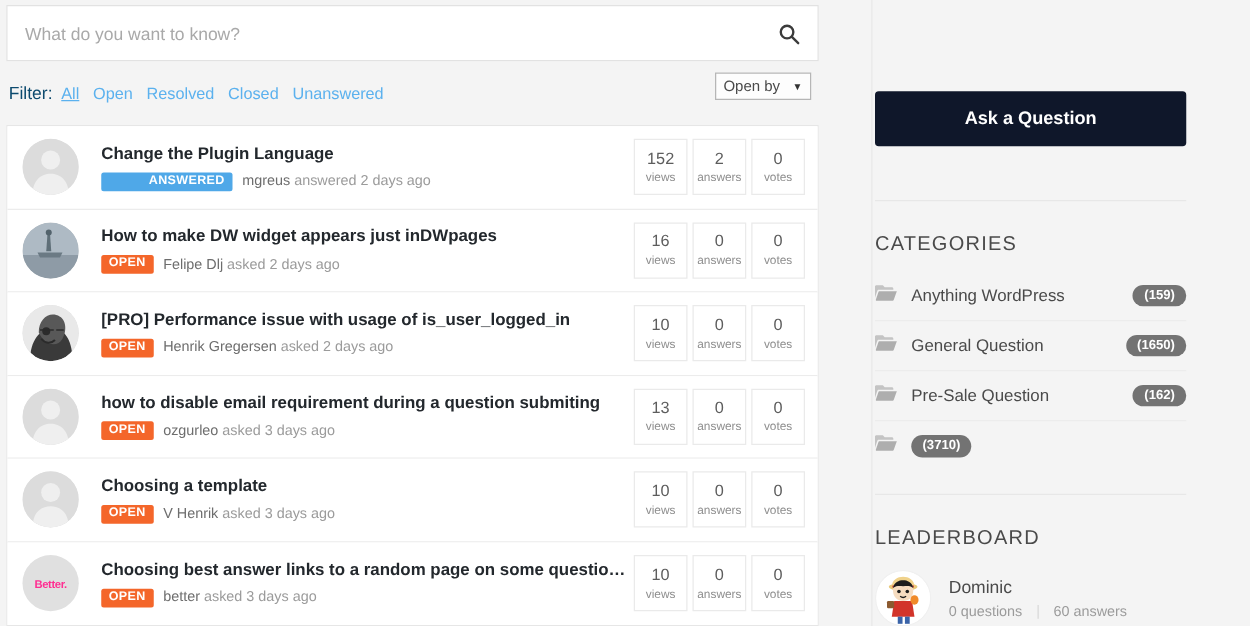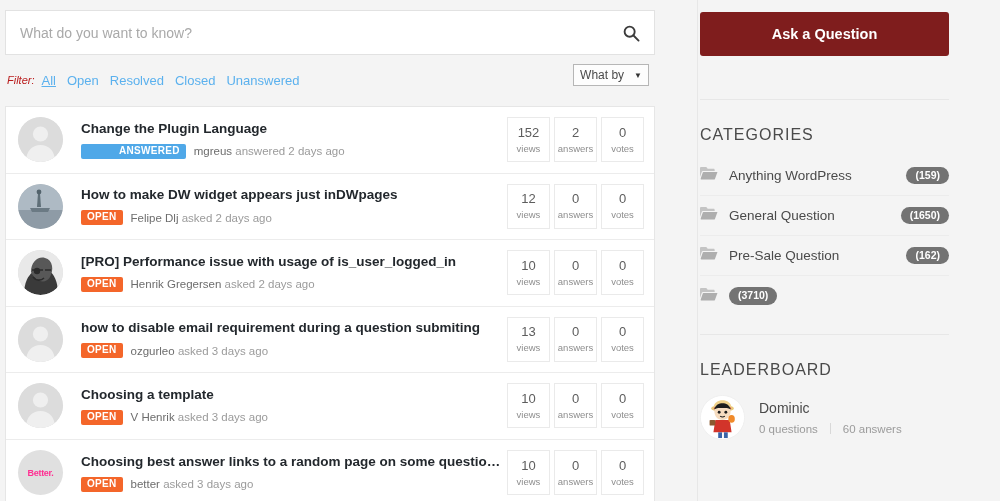--- a/index.html
+++ b/index.html
@@ -2,21 +2,21 @@
 <html><head>
 <meta charset="utf-8">
 <style>
   * { box-sizing: border-box; margin: 0; padding: 0; }
   html, body {
     width: 1000px; height: 501px;
     background: #f4f4f4;
     font-family: "Liberation Sans", sans-serif;
     overflow: hidden;
   }
-  .page { position: relative; width: 1000px; height: 501px; display: flex; }
+  .page { position: relative; width: 1000px; height: 501px; display: flex; align-items: flex-end; }
 
   
   .main { width: 660px; padding: 10px 5px 0 5px; position: relative; }
 
   .search-wrap {
     position: relative;
     background: #ffffff;
     border: 1px solid #e2e2e2;
     height: 45px;
     display: flex; align-items: center;
@@ -30,21 +30,21 @@
   .search-input::placeholder { color: #a9a9a9; }
   .search-icon {
     position: absolute; right: 14px; top: 50%; transform: translateY(-50%);
     width: 18px; height: 18px; color: #3b3b3b; cursor: pointer;
   }
 
   .filterbar {
     height: 36px; display: flex; align-items: center;
     padding: 0 2px; margin-top: 7px; position: relative;
   }
-  .filter-label { font-size: 11px; color: #b91c1c; margin-right: 7px; font-style: italic; }
+  .filter-label { font-size: 14px; color: #0c4a6e; margin-right: 7px; }
   .filter-link {
     font-size: 13px; color: #5bb1ee; margin-right: 11px;
     text-decoration: none; cursor: pointer;
   }
   .filter-link.active { text-decoration: underline; }
   .sortby {
     position: absolute; right: 6px; top: 2px;
     border: 1px solid #b6b6b6; background: #fdfdfd;
     height: 22px; min-width: 70px;
     display: flex; align-items: center; justify-content: space-between;
@@ -105,21 +105,21 @@
   
   .vdivider {
     position: absolute; left: 697px; top: 0; width: 1px; height: 501px;
     background: #e7e7e7;
   }
   .sidebar {
     width: 303px; padding: 12px 14px 0 40px; position: relative;
   }
   .ask-btn {
     display: block; width: 100%; height: 44px; border: none;
-    background: #7f1d1d; color: #fff; font-size: 14.5px; font-weight: bold;
+    background: #0f172a; color: #fff; font-size: 14.5px; font-weight: bold;
     border-radius: 3px; cursor: pointer;
     font-family: "Liberation Sans", sans-serif;
   }
   .hr { height: 1px; background: #e7e7e7; margin: 43px 0 0 0; }
   .sec-title {
     font-size: 16px; letter-spacing: 1px; color: #4a4a4a;
     font-weight: normal; margin: 26px 0 12px 0;
   }
   .cat-row {
     display: flex; align-items: center; height: 40px;
@@ -165,21 +165,21 @@
 
     <div class="filterbar">
       <span class="filter-label">Filter:</span>
       <a class="filter-link active" href="#">All</a>
       <a class="filter-link" href="#">Open</a>
       <a class="filter-link" href="#">Resolved</a>
       <a class="filter-link" href="#">Closed</a>
       <a class="filter-link" href="#">Unanswered</a>
 
       <div class="sortby">
-        <span>What by</span>
+        <span>Open by</span>
         <span class="caret">▼</span>
       </div>
     </div>
 
     <div class="qlist" id="question-list">
         <div class="qrow">
           <div class="avatar">
             <svg width="45" height="45" viewBox="0 0 45 45">
               <circle cx="22.5" cy="22.5" r="22.5" fill="#dcdcdc"></circle>
               <circle cx="22.5" cy="17" r="7.6" fill="#efefef"></circle>
@@ -228,21 +228,21 @@
           </div>
           <div class="qbody">
             <a class="qtitle" href="#">How to make DW widget appears just inDWpages</a>
             <div class="qmeta">
               <span class="badge open">OPEN</span>
               <span class="qmeta-text"><b>Felipe Dlj</b> <span>asked 2 days ago</span></span>
             </div>
           </div>
           <div class="stats">
             <div class="stat">
-              <span class="num">12</span>
+              <span class="num">16</span>
               <span class="lbl">views</span>
             </div>
             <div class="stat">
               <span class="num">0</span>
               <span class="lbl">answers</span>
             </div>
             <div class="stat">
               <span class="num">0</span>
               <span class="lbl">votes</span>
             </div>

